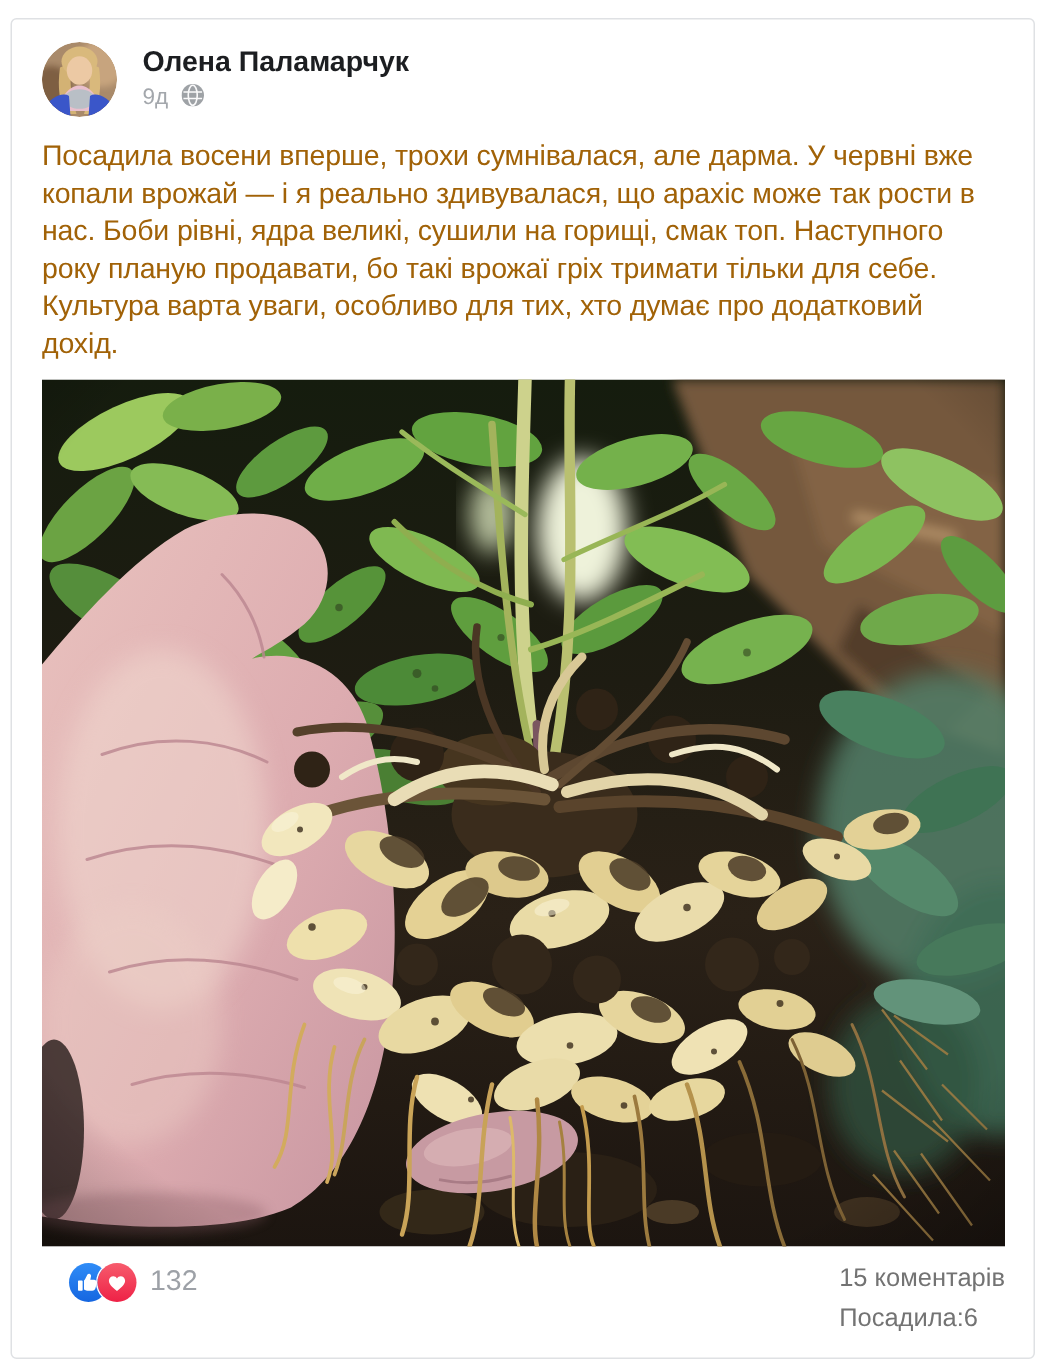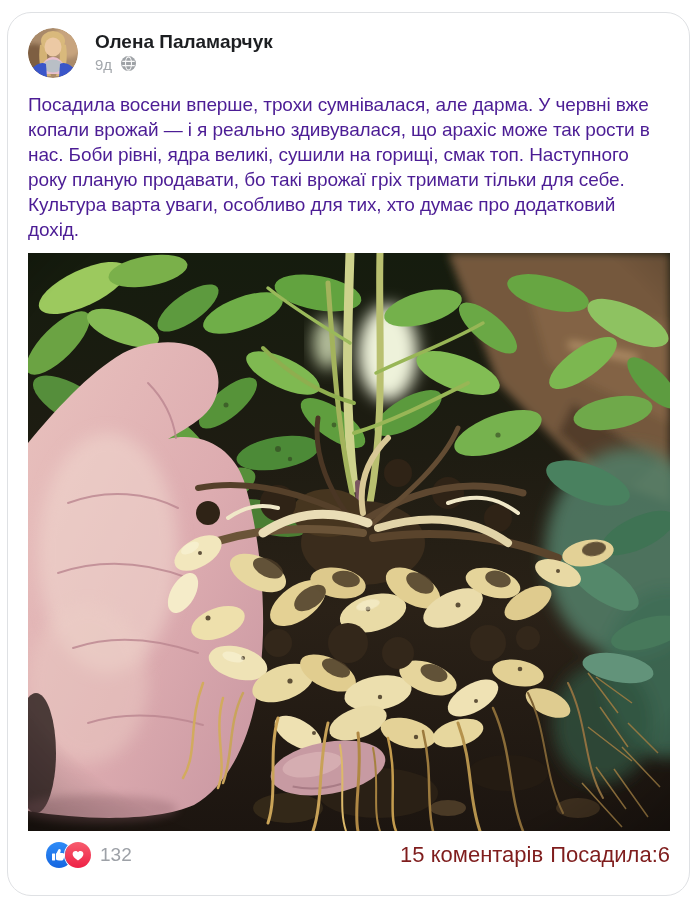--- a/index.html
+++ b/index.html
@@ -1,39 +1,39 @@
 <!DOCTYPE html>
 <html><head>
 <meta charset="utf-8">
 <style>
   html,body{margin:0;padding:0;background:#fff;width:698px;height:908px;overflow:hidden;
     font-family:"Liberation Sans","DejaVu Sans",sans-serif;-webkit-font-smoothing:antialiased;}
   .card{box-sizing:border-box;position:absolute;left:7px;top:12px;width:683px;min-height:884px;
-    background:#fff;border:1px solid #dfe1e4;border-radius:24px;padding:15px 20px 0 20px;}
+    background:#fff;border:1px solid #dfe1e4;border-radius:4px;padding:15px 20px 0 20px;}
   
   .header{display:flex;align-items:flex-start;}
   .avatar{width:50px;height:50px;border-radius:50%;overflow:hidden;flex:0 0 50px;cursor:pointer;}
   .avatar svg{display:block;}
   .header-text{margin-left:17px;padding-top:3px;}
   .author{font-size:19px;font-weight:700;color:#1c1e21;line-height:22px;cursor:pointer;}
   .meta{display:flex;align-items:flex-start;margin-top:3px;color:#a3a7ac;font-size:15px;gap:9px;}
   .meta .globe{display:inline-flex;opacity:.85;}
   
-  .body-text{margin:14px 0 0 0;width:642px;font-size:19px;line-height:25px;color:#4c1d95;
+  .body-text{margin:14px 0 0 0;width:642px;font-size:19px;line-height:25px;color:#a16207;
     letter-spacing:-0.1px;}
   
   .photo{margin-top:11px;width:642px;height:578px;line-height:0;cursor:pointer;}
   
   .footer{display:flex;align-items:flex-start;padding:11px 0 16px 0;width:642px;}
   .reactions{display:flex;align-items:center;margin-left:18px;cursor:pointer;}
   .r-icon{width:26px;height:26px;border-radius:50%;display:inline-flex;align-items:center;justify-content:center;}
   .r-icon.like{background:linear-gradient(#2f8cf7,#1566e0);z-index:1;}
   .r-icon.love{background:linear-gradient(#f75c6d,#ee2146);margin-left:-7px;z-index:2;box-shadow:0 0 0 1px #fff;}
   .count{margin-left:9px;font-size:19px;color:#9da1a7;}
-  .meta-right{margin-left:auto;font-size:22px;color:#7f1d1d;display:flex;gap:7px;cursor:pointer;}
+  .meta-right{margin-left:auto;font-size:17px;color:#737373;display:flex;gap:7px;cursor:pointer;flex-direction:column;}
 </style>
 </head>
 <body>
 
 <div class="card">
 
   <div class="header">
     <div class="avatar">
       <svg width="50" height="50" viewBox="0 0 50 50">
         <defs>

